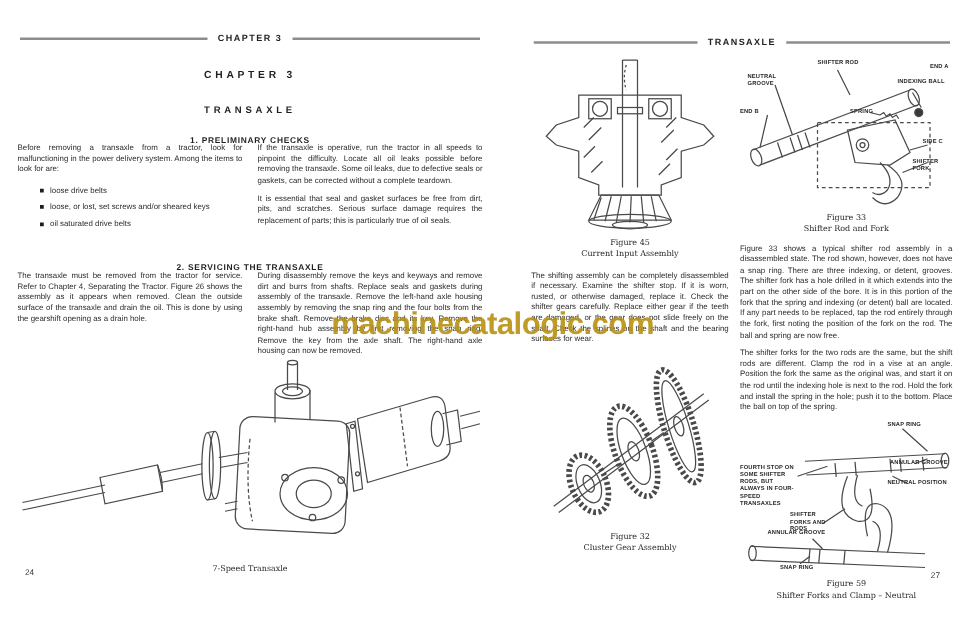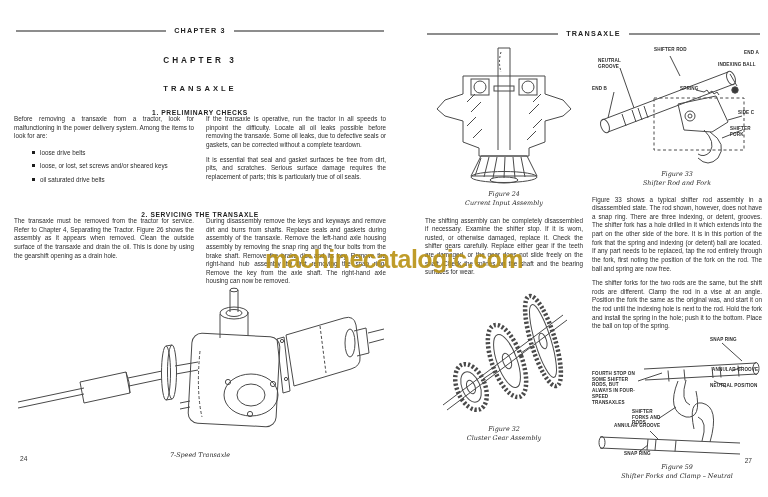--- a/index.html
+++ b/index.html
@@ -24,21 +24,21 @@
   .sec-heading{font-weight:bold;font-size:6.7px;letter-spacing:0.6px;color:#1f1f1f;}
 
   .cols{position:absolute;left:0;right:0;display:flex;gap:12px;}
   .col{flex:1;min-width:0;}
   .para{margin:0 0 6px 0;font-size:6.3px;line-height:1.37;text-align:justify;color:#2c2c2c;}
 
   .bullets{margin:8px 0 0 18px;padding:0;list-style:none;}
   .bullets li{display:flex;align-items:center;margin-bottom:6.5px;font-size:6.3px;color:#2c2c2c;}
   .sq{display:inline-block;width:3px;height:3px;background:#1d1d1d;margin-right:5px;flex:0 0 auto;}
 
-  .fig-caption{text-align:center;font-family:"DejaVu Serif", serif;font-style:italic;
+  .fig-caption{text-align:center;font-family:"DejaVu Serif", serif;
     font-size:6.4px;line-height:1.45;color:#2a2a2a;margin-top:2px;}
   .pagenum{position:absolute;font-size:6.6px;color:#333;}
 
   svg{display:block;}
   .lineart{stroke:#4a4a4a;fill:none;stroke-width:1;}
 
   .figwrap{position:relative;}
   .fig-label{position:absolute;font-size:4.6px;line-height:1.25;letter-spacing:0.15px;
     color:#2b2b2b;font-weight:bold;white-space:normal;}
 
@@ -198,21 +198,21 @@
             <path d="M108 56 l8 -8 M104 68 l10 -10 M108 82 l9 -9 M102 94 l9 -9"></path>
 
             <path d="M56 110 L102 110 L112 130 L46 130 Z"></path>
             <path d="M56 112 L50 130 M64 111 L59 131 M72 111 L68 132 M80 111 L79 132 M88 111 L90 132 M96 111 L100 131"></path>
             <ellipse cx="79" cy="131" rx="33" ry="5.5"></ellipse>
             <ellipse cx="79" cy="134" rx="14" ry="3"></ellipse>
           </g>
         </svg>
       </div>
       <div class="fig-caption">
-        <div>Figure 24</div>
+        <div>Figure 45</div>
         <div>Current Input Assembly</div>
       </div>
       <p class="para" style="margin-top:8px;">The shifting assembly can be completely disassembled if necessary. Examine the shifter stop. If it is worn, rusted, or otherwise damaged, replace it. Check the shifter gears carefully. Replace either gear if the teeth are damaged, or the gear does not slide freely on the shaft. Check the splines on the shaft and the bearing surfaces for wear.</p>
       <div class="figwrap" style="margin-top:6px;">
         <svg width="158" height="140" viewBox="0 0 158 140">
           <g class="lineart">
 
             <path d="M18 122 L138 32"></path>
               <path d="M22 127 L142 37"></path>
 

